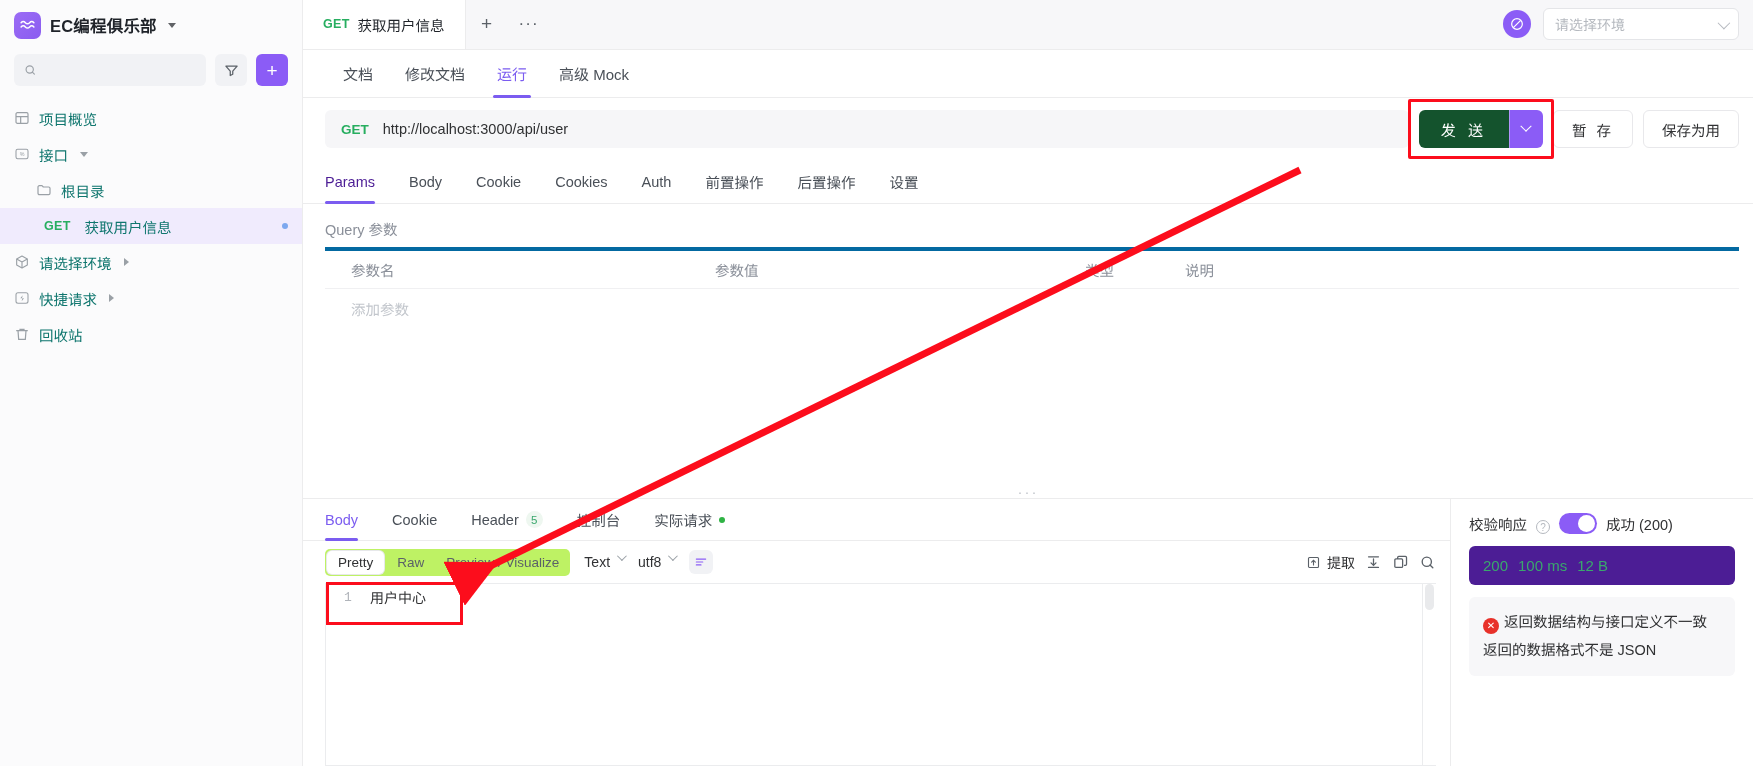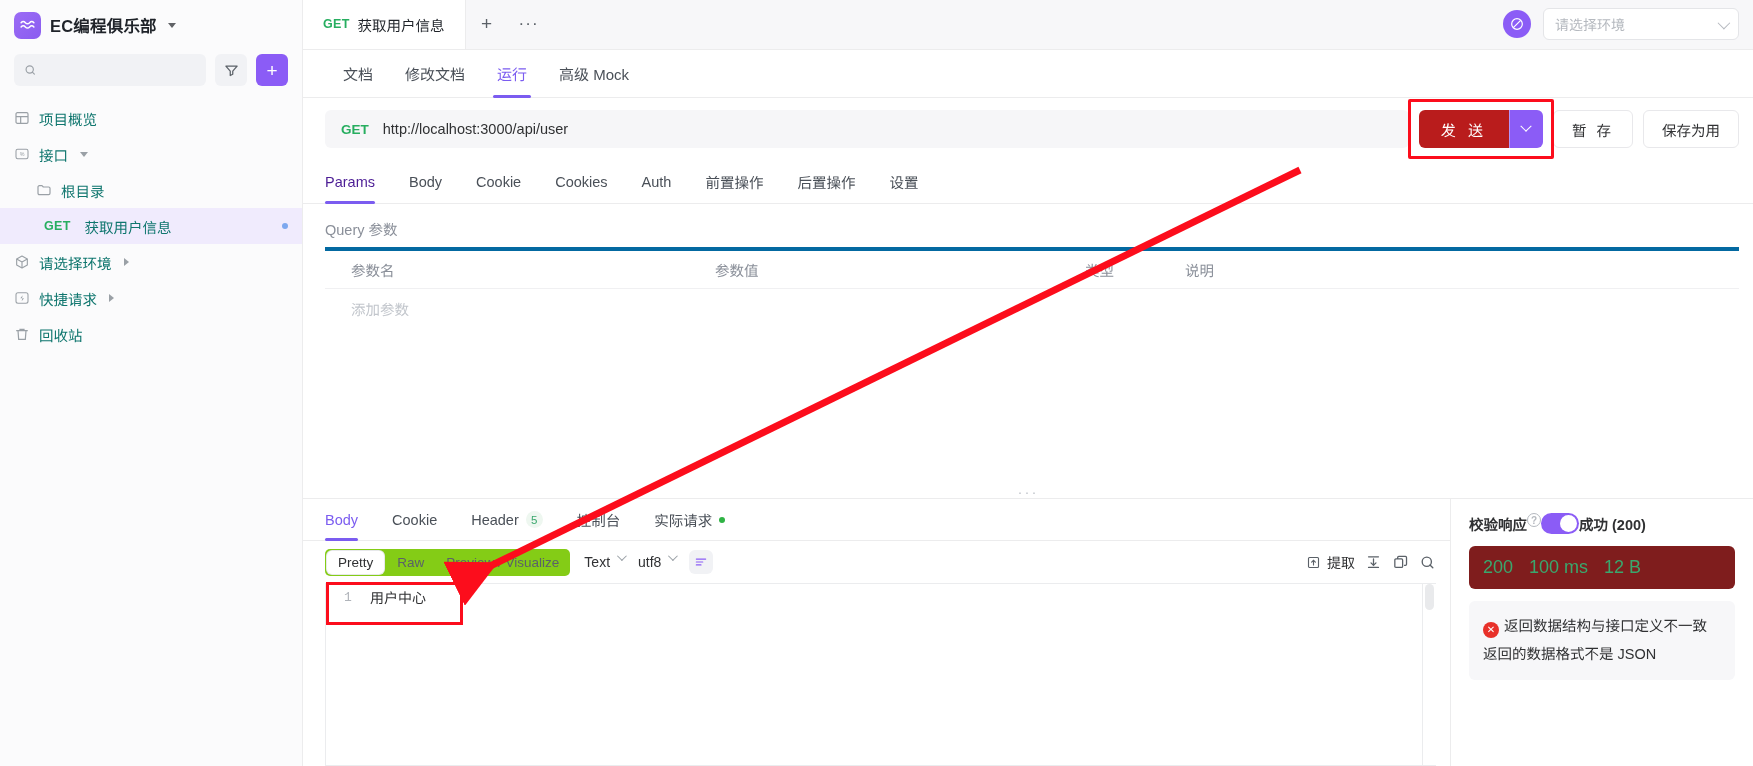--- a/index.html
+++ b/index.html
@@ -151,21 +151,21 @@
   }
   .url-field {
     flex: 1; height: 38px; background: #f6f6f8; border-radius: 6px;
     display: flex; align-items: center; gap: 14px; padding: 0 16px;
     min-width: 0;
   }
   .url-method { color: #27ae60; font-weight: 700; font-size: 13.5px; }
   .url-text { color: #303133; font-size: 14.5px; }
   .send-wrap { position: relative; display: flex; }
   .send-btn {
-    height: 38px; background: #b91c1c; color: #fff;
+    height: 38px; background: #14532d; color: #fff;
     border-radius: 6px 0 0 6px; display: flex; align-items: center;
     justify-content: center; padding: 0 22px; font-size: 15px; letter-spacing: 4px;
   }
   .send-caret {
     height: 38px; width: 34px; background: #8b5cf6;
     border-radius: 0 6px 6px 0; display: flex; align-items: center;
     justify-content: center; border-left: 1px solid rgba(255,255,255,.35);
   }
   .send-caret i {
     width: 8px; height: 8px; border-right: 1.6px solid #fff;
@@ -235,21 +235,21 @@
   }
   .badge-count {
     display: inline-flex; align-items: center; justify-content: center;
     min-width: 17px; height: 17px; padding: 0 5px; border-radius: 9px;
     background: #eef7f0; color: #3aa76d; font-size: 11.5px;
   }
   .dot-green { width: 6px; height: 6px; border-radius: 50%; background: #2fb344; }
 
   .fmtbar { height: 42px; display: flex; align-items: center; padding: 0 14px 0 22px; gap: 14px; }
   .seg {
-    display: flex; background: #84cc16; border-radius: 5px; height: 27px;
+    display: flex; background: #bef264; border-radius: 5px; height: 27px;
     align-items: center; overflow: hidden;
   }
   .seg-item { padding: 0 11px; height: 27px; display: flex; align-items: center; font-size: 13.5px; color: #5b6168; }
   .seg-item.active { background: #fff; color: #303133; border-radius: 5px; margin: 2px; height: 23px; box-shadow: 0 0 0 1px #e7e8ea; }
   .mini-sel { display: flex; align-items: flex-start; gap: 7px; font-size: 14px; color: #303133; }
   .chev-sm { width: 7px; height: 7px; border-right: 1.5px solid #9aa0a6; border-bottom: 1.5px solid #9aa0a6; transform: rotate(45deg) translateY(-2px); }
   .fmt-right { margin-left: auto; display: flex; align-items: center; gap: 10px; color: #5b6168; }
   .extract { display: flex; align-items: center; gap: 6px; font-size: 14px; color: #303133; }
 
   .code-area { flex: 1; position: relative; padding: 0 14px 0 22px; }
@@ -265,32 +265,32 @@
     position: absolute; right: 0; top: 0; width: 14px; height: 100%;
     border-left: 1px solid #ebecee; background: #fff;
   }
   .vscroll i { display: block; position: absolute; top: 0; left: 2px; width: 9px; height: 26px; background: #e9eaec; border-radius: 5px; }
 
   
   .resp-right {
     width: 303px; flex: 0 0 303px; border-left: 1px solid #ececed;
     padding: 14px 18px; display: flex; flex-direction: column; gap: 12px;
   }
-  .verify-row { display: flex; align-items: flex-start; font-size: 14.5px; color: #303133; font-weight: bold; }
+  .verify-row { display: flex; align-items: flex-end; gap: 9px; font-size: 14.5px; color: #303133; }
   .qmark {
     width: 14px; height: 14px; border-radius: 50%; border: 1px solid #b5b9bf;
     color: #b5b9bf; font-size: 10px; display: flex; align-items: center; justify-content: center;
   }
   .toggle {
     width: 38px; height: 21px; border-radius: 11px; background: #8b5cf6; position: relative;
   }
   .toggle i { position: absolute; right: 2px; top: 2px; width: 17px; height: 17px; border-radius: 50%; background: #fff; display:block; }
   .stat-card {
-    background: #7f1d1d; border-radius: 6px; padding: 11px 14px;
-    display: flex; gap: 16px; color: #3aa76d; font-size: 18px;
+    background: #4c1d95; border-radius: 6px; padding: 11px 14px;
+    display: flex; gap: 10px; color: #3aa76d; font-size: 15px;
   }
   .warn-card {
     background: #f7f7f9; border-radius: 6px; padding: 12px 14px;
     font-size: 14.5px; color: #303133; line-height: 1.9;
   }
   .xicon {
     display: inline-flex; align-items: center; justify-content: center;
     width: 16px; height: 16px; border-radius: 50%; background: #e8312a; color: #fff;
     font-size: 10px; margin-right: 5px; vertical-align: -2px;
   }

